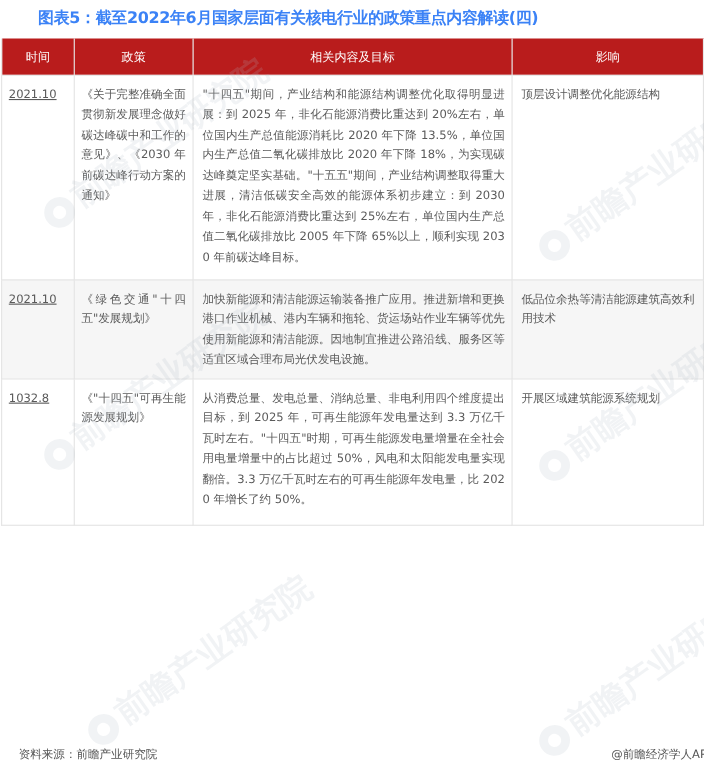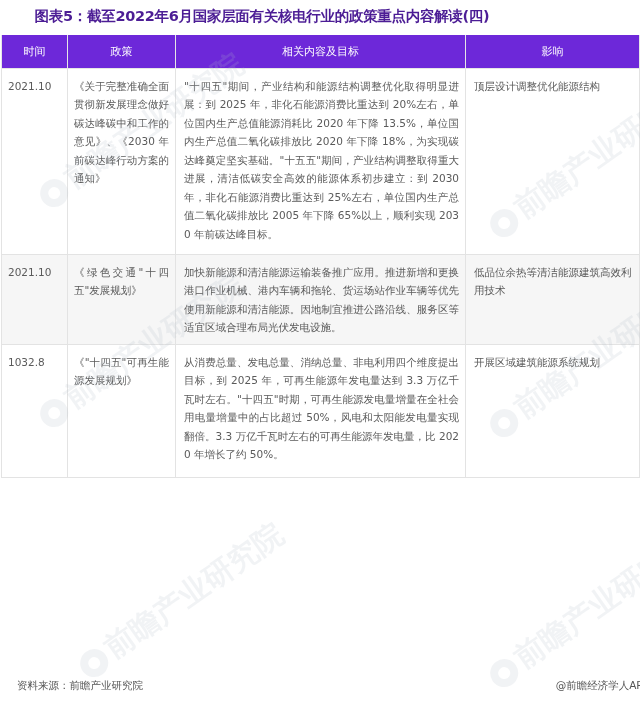--- a/index.html
+++ b/index.html
@@ -1,37 +1,37 @@
 <!DOCTYPE html>
 <html><head>
   <meta charset="utf-8">
   <style>
     * { box-sizing: border-box; margin: 0; padding: 0; }
     html, body { width: 640px; height: 702px; background: #ffffff; overflow: hidden; }
     body { font-family: "DejaVu Sans", "Liberation Sans", sans-serif; color: #555555; position: relative; }
     .title {
       position: absolute; left: 0; top: 7px; width: 524px; text-align: center;
-      font-size: 14.5px; font-weight: bold; color: #4c1d95; letter-spacing: -0.3px;
+      font-size: 14.5px; font-weight: bold; color: #3b82f6; letter-spacing: -0.3px;
     }
     .table-wrap { position: absolute; left: 1px; top: 35px; width: 638px; }
     table { width: 638px; border-collapse: collapse; table-layout: fixed; }
     th {
-      background: #6d28d9; color: #ffffff; font-weight: normal; font-size: 11px;
+      background: #b91c1c; color: #ffffff; font-weight: normal; font-size: 11px;
       height: 33px; border: 1px solid #e6e6e6; border-top: none; text-align: center;
     }
     td {
       vertical-align: top; font-size: 10.5px; line-height: 18.5px; color: #5a5a5a;
       border: 1px solid #e3e3e3; padding: 8px 6px 6px 6px; word-break: break-all;
     }
     tr.alt td { background: #f6f6f6; }
     col.c-time { width: 66px; }
     col.c-policy { width: 108px; }
     col.c-content { width: 290px; }
     col.c-impact { width: 174px; }
-    td.time { padding-left: 6px; }
+    td.time { padding-left: 6px; text-decoration: underline; }
     td.policy { text-align: justify; }
     td.content { text-align: justify; padding-left: 8px; padding-right: 6px; }
     td.impact { padding-left: 8px; }
     .footer {
       position: absolute; left: 12px; top: 677px; width: 640px; height: 20px; font-size: 10.5px; color: #555555;
     }
     .footer .src { position: absolute; left: 5px; top: 2px; }
     .footer .brand { position: absolute; right: 3px; top: 2px; margin-left: 36px; }
     .watermark {
       position: absolute; color: rgba(180,190,200,0.18); font-size: 30px; font-weight: bold;

